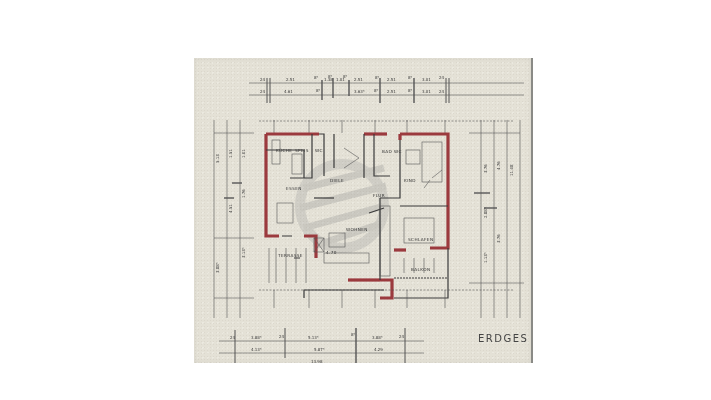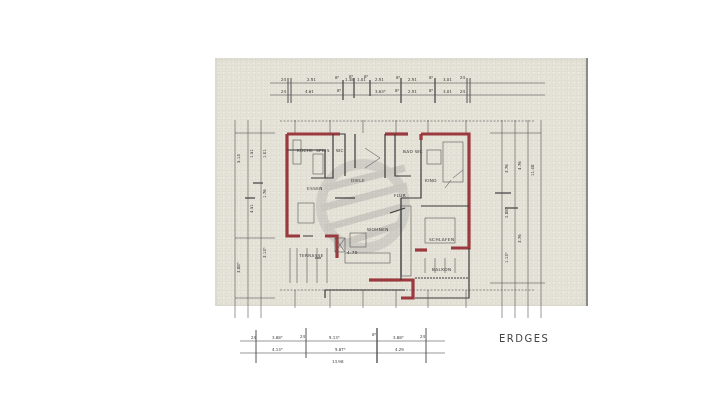--- a/index.html
+++ b/index.html
@@ -1,30 +1,29 @@
 <!DOCTYPE html>
 <html><head>
 <meta charset="utf-8">
 <style>
   html, body { margin: 0; padding: 0; }
   body {
     width: 711px; height: 400px; background: #ffffff; position: relative; overflow: hidden;
     font-family: "DejaVu Sans", sans-serif;
   }
   .sheet {
-    position: absolute; left: 215px; top: 58px; width: 337px; height: 248px;
+    position: absolute; left: 194px; top: 58px; width: 337px; height: 305px;
     background: #e4e1d6;
     background-image:
       radial-gradient(rgba(120,110,90,0.08) 1px, transparent 1px),
       radial-gradient(rgba(255,255,255,0.25) 1px, transparent 1px);
     background-size: 3px 3px, 5px 5px;
     background-position: 0 0, 1px 2px;
     border-right: 2px solid #8a8a86;
     box-shadow: inset 0 0 6px rgba(0,0,0,0.06);
-    padding-left: 34px;
   }
   .sheet svg { position: absolute; left: 0; top: 0; }
   .dimtxt { font-family: "DejaVu Sans", sans-serif; font-size: 4px; fill: #3c3c3c; }
   .roomtxt { font-family: "DejaVu Sans", sans-serif; font-size: 4.2px; fill: #333; letter-spacing: 0.4px; }
   .title {
     position: absolute; left: 284px; top: 275px;
     font-family: "DejaVu Sans", sans-serif; font-size: 10px; letter-spacing: 1.5px; color: #444;
     white-space: nowrap; overflow: hidden; width: 52px;
   }
 </style>

